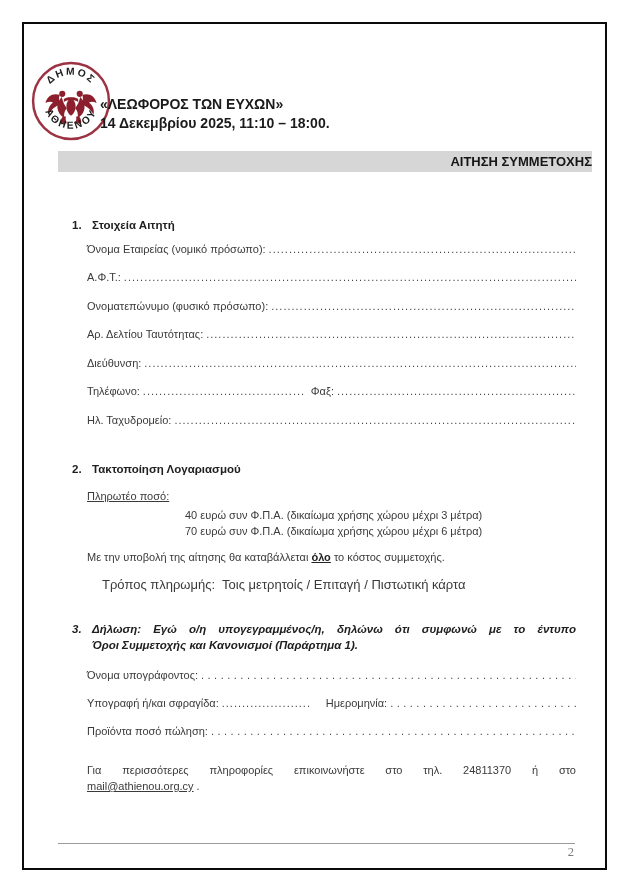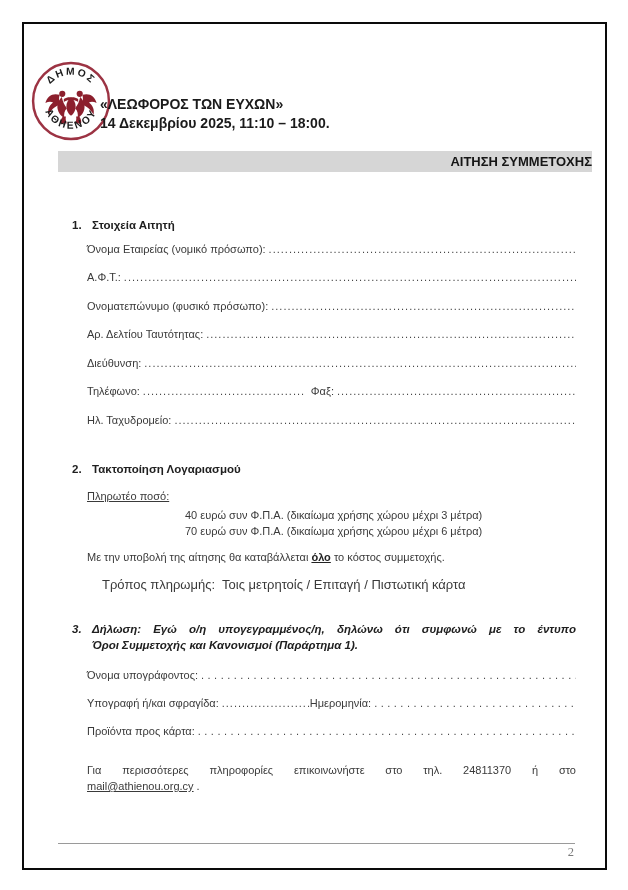--- a/index.html
+++ b/index.html
@@ -44,21 +44,21 @@
   #sec3-fields { top:666px; }
   .field { display:flex; align-items:baseline; height:28.45px;
            box-sizing:border-box; padding-top:2px; line-height:14px; }
   #sec3-fields .field { height:28px; }
   .lead { flex:1 1 0; min-width:0; overflow:hidden; white-space:nowrap;
           letter-spacing:1px; color:#474747; margin-left:3px; }
   .lead.fixed { flex:0 0 163px; }
   .lead.fixed-sm { flex:0 0 88px; }
   .lead.wide { letter-spacing:3.5px; }
   .label2 { margin-left:5px; }
-  .label2.tight { margin-left:0; }
+  .label2.tight { margin-left:16px; }
 
   .payable { position:absolute; left:87px; top:490px; font-size:11px;
              text-decoration:underline; color:#3a3a3a; }
   .amounts { position:absolute; left:185px; top:506px; right:52px;
              font-size:11px; line-height:15.5px; padding-top:2px; color:#3a3a3a; }
   .pay-note { position:absolute; left:87px; top:550px; right:52px;
               font-size:11px; line-height:14px; color:#3a3a3a; }
   .pay-note b { text-decoration:underline; color:#222; }
   .pay-method { position:absolute; left:102px; top:578px; right:40px;
                 font-size:13px; line-height:14px; white-space:pre; color:#3a3a3a; }
@@ -181,21 +181,21 @@
       <span>Όνομα υπογράφοντος:</span>
       <span class="lead wide">................................................................................................................................................................................................................</span>
     </div>
     <div class="field">
       <span>Υπογραφή ή/και σφραγίδα:</span>
       <span class="lead fixed-sm">................................................................................................................................................................................................................</span>
       <span class="label2 tight">Ημερομηνία:</span>
       <span class="lead wide">................................................................................................................................................................................................................</span>
     </div>
     <div class="field">
-      <span>Προϊόντα προς κάρτα:</span>
+      <span>Προϊόντα ποσό πώληση:</span>
       <span class="lead wide">................................................................................................................................................................................................................</span>
     </div>
   </div>
 
   <div class="info-para">
     <div class="justify-line">Για περισσότερες πληροφορίες επικοινωνήστε στο τηλ. 24811370 ή στο</div>
     <div><span class="email">mail@athienou.org.cy</span><span> .</span></div>
   </div>
 
   <div class="footer-rule"></div>

